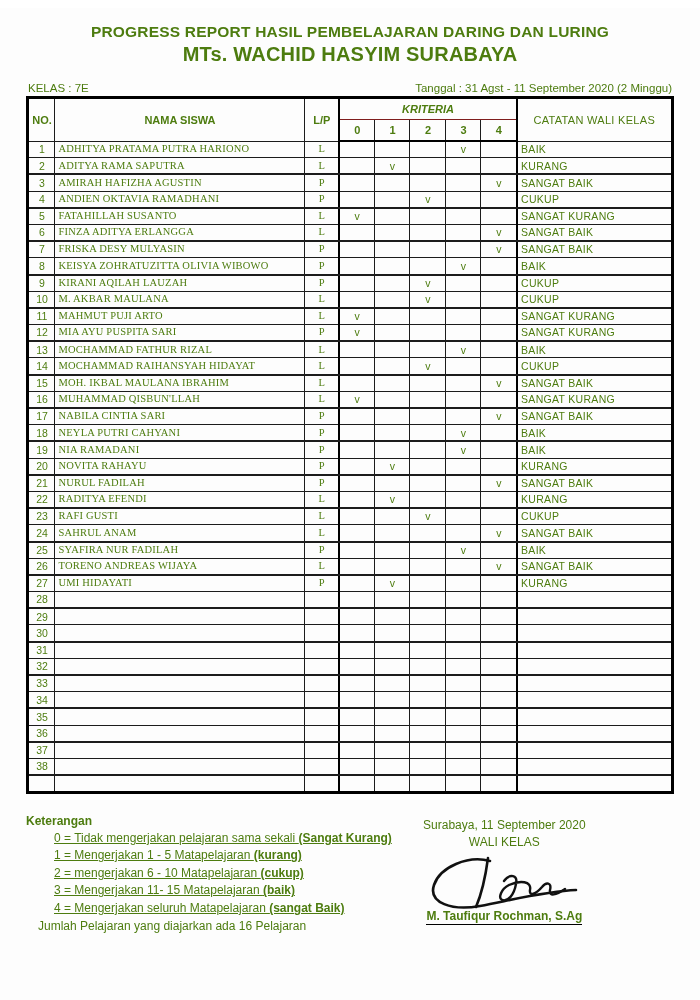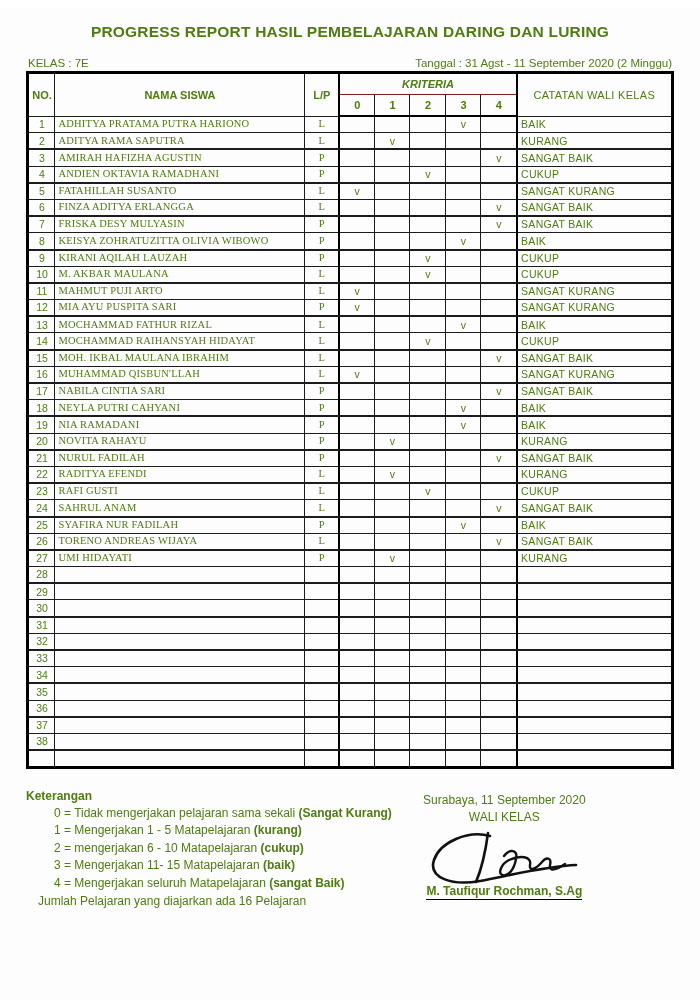--- a/index.html
+++ b/index.html
@@ -48,41 +48,42 @@
   td.c-k   { text-align: center; font-size: 10px; }
   td.c-cat { text-align: left; font-size: 10.5px; letter-spacing: .3px; }
   .report-table tbody tr:nth-child(even) td { border-bottom-width: 2px; }
   
   .footer {
     width: 648px; margin: 20px auto 0 auto;
     display: flex; justify-content: flex-start;
   }
   .keterangan { font-size: 12px; }
   .ket-title { font-weight: bold; margin-bottom: 2px; }
-  .ket-item { margin-left: 28px; margin-top: 2.5px; line-height: 1.25; }
+  .ket-item { margin-left: 28px; margin-top: 2.5px; line-height: 1.25; text-decoration: underline; }
   .ket-jumlah { margin-left: 12px; margin-top: 3px; }
   .sign-block {
     width: 225px; text-align: center; font-size: 12px; padding-top: 4px;
   }
   .sign-role { margin-top: 3px; }
   .sign-svg { display: block; margin: 2px auto -4px auto; }
   .sign-name {
     font-weight: bold;
     display: inline-block;
     border-bottom: 1.5px solid #000;
     padding-bottom: 1px;
   }
 </style>
 </head>
 <body>
 
 <div class="page">
 
   <div class="doc-header">
     <div class="title1">PROGRESS REPORT HASIL PEMBELAJARAN DARING DAN LURING</div>
+    <div class="title2">MTs. WACHID HASYIM SURABAYA</div>
   </div>
 
   <div class="meta-row">
     <span>KELAS : 7E</span>
     <span>Tanggal : 31 Agst - 11 September 2020 (2 Minggu)</span>
   </div>
 
   <table class="report-table">
     <colgroup>
       <col style="width:27px">

